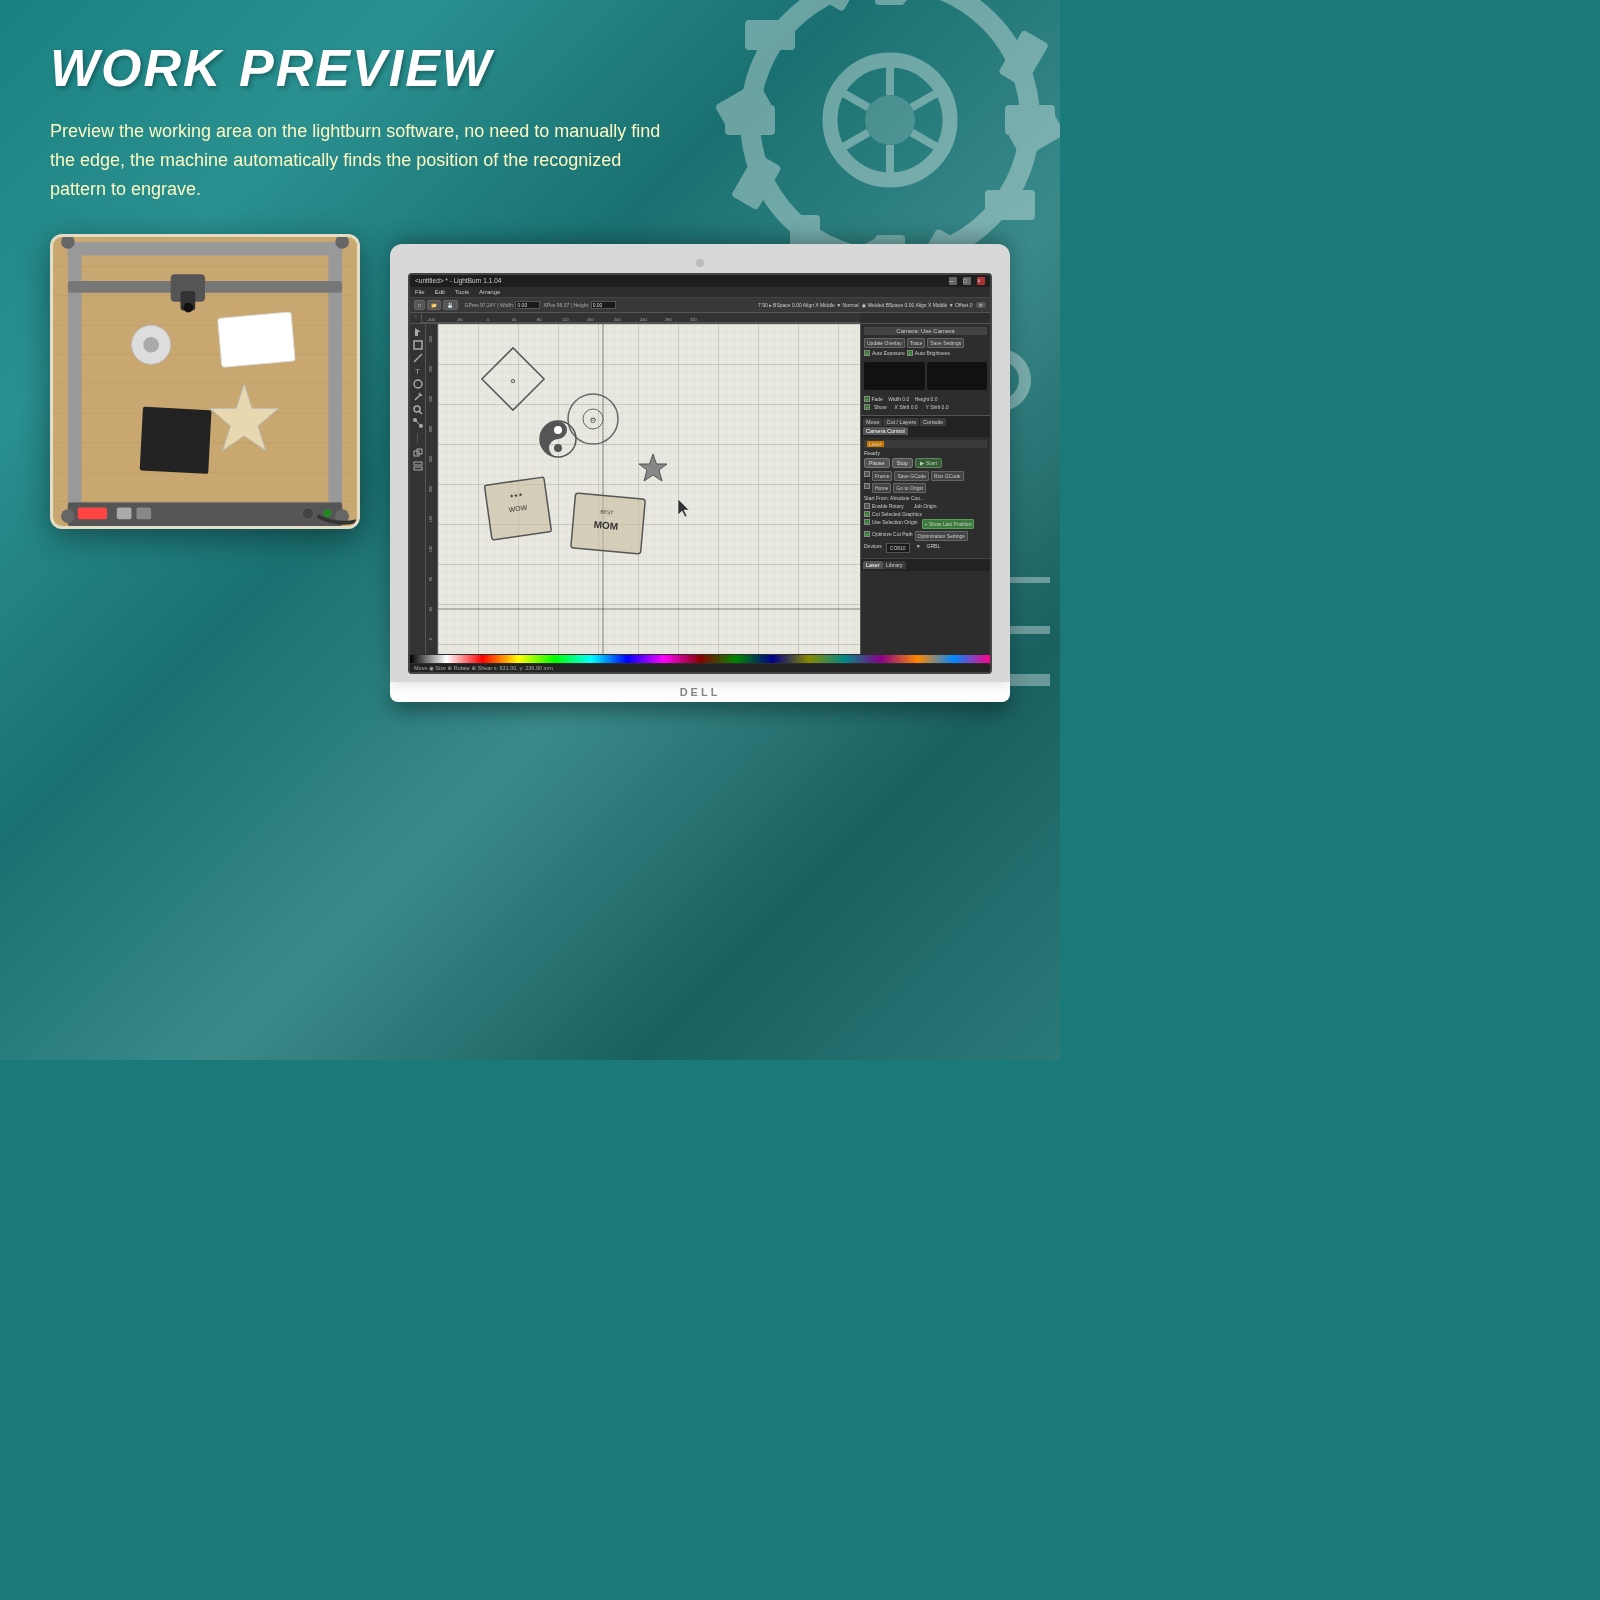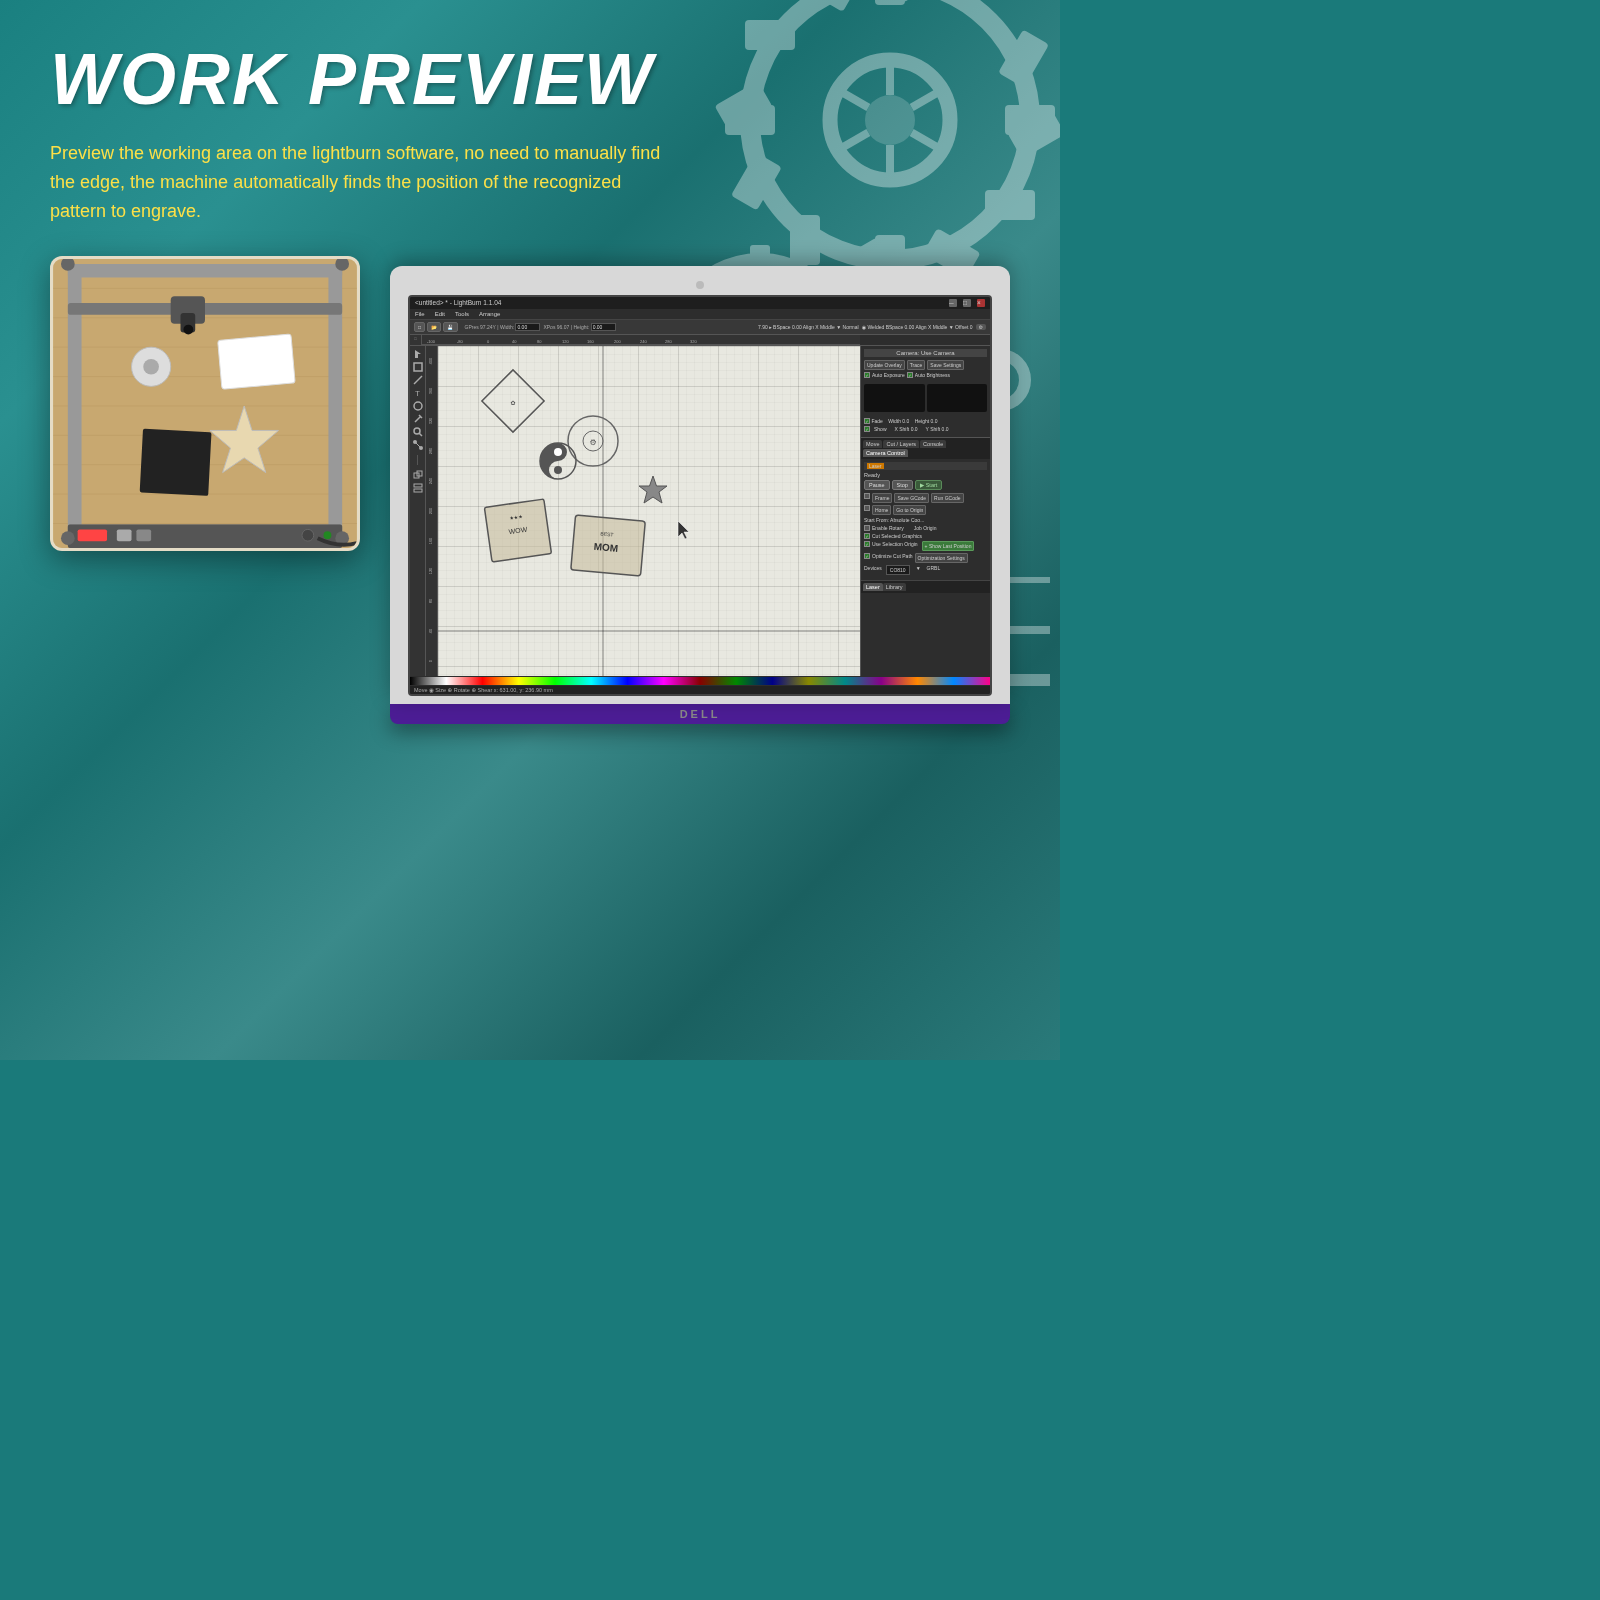--- a/index.html
+++ b/index.html
@@ -33,33 +33,33 @@
 
     .content-wrapper {
       position: relative;
       z-index: 2;
       padding: 40px 50px 30px 50px;
       width: 100%;
       height: 100%;
     }
 
     .page-title {
-      font-size: 72px;
+      font-size: 52px;
       font-weight: 900;
       color: white;
       font-style: italic;
       letter-spacing: 2px;
       line-height: 1.1;
       margin-bottom: 20px;
       text-shadow: 2px 2px 4px rgba(0,0,0,0.3);
     }
 
     .description {
       font-size: 18px;
-      color: #fde047;
+      color: #fef9c3;
       line-height: 1.6;
       max-width: 620px;
       margin-bottom: 30px;
       font-weight: 400;
     }
 
     .main-content {
       display: flex;
       gap: 30px;
       align-items: flex-start;
@@ -326,21 +326,21 @@
       background: linear-gradient(to right,
         #000, #fff, #f00, #ff0, #0f0, #0ff, #00f, #f0f,
         #800, #080, #008, #880, #088, #808,
         #f80, #08f, #f08
       );
       margin: 1px 0;
     }
 
     
     .laptop-base {
-      background: #4c1d95;
+      background: #ffffff;
       height: 20px;
       border-radius: 0 0 8px 8px;
       display: flex;
       align-items: center;
       justify-content: center;
       box-shadow: 0 8px 20px rgba(0,0,0,0.4);
     }
 
     .laptop-brand {
       font-size: 11px;

